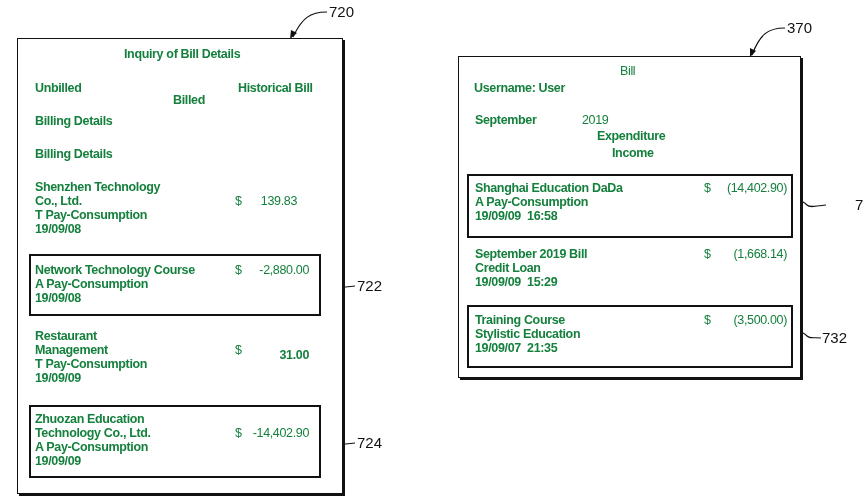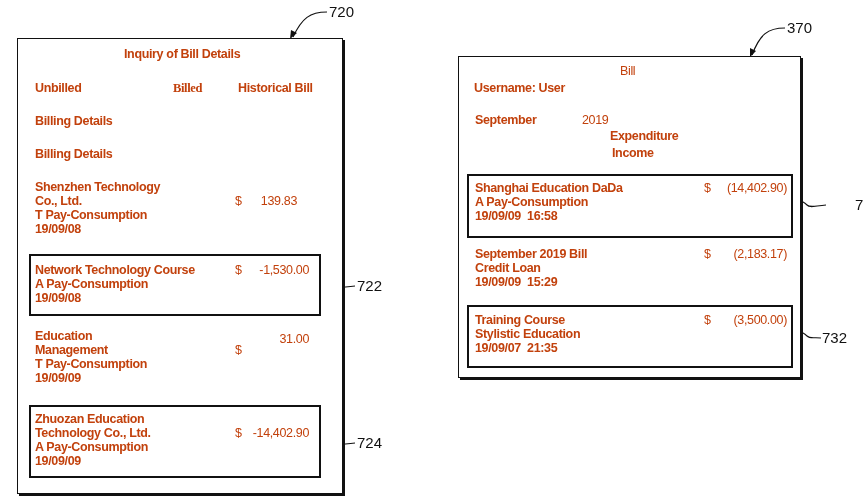--- a/index.html
+++ b/index.html
@@ -6,21 +6,21 @@
   body {
     width: 863px; height: 500px; position: relative; overflow: hidden;
     background: #ffffff; color: #111111;
     font-family: "Liberation Sans", sans-serif;
   }
   .abs { position: absolute; }
   .txt {
     position: absolute; white-space: nowrap;
     font-family: "Liberation Sans", sans-serif;
     font-size: 12.5px; line-height: 14px; font-weight: bold;
-    letter-spacing: -0.35px; color: #c2410c;
+    letter-spacing: -0.35px; color: #15803d;
   }
   .reg { font-weight: normal; }
   .panel {
     position: absolute; border: 1.5px solid #111; background: #fff;
     box-shadow: 2px 2px 0 #111;
   }
   .hl {
     position: absolute; border: 2px solid #111; background: #fff;
   }
   .ref {
@@ -55,88 +55,88 @@
 <div class="ref" style="left:357px; top:277px;">722</div>
 <div class="ref" style="left:357px; top:434px;">724</div>
 <div class="ref" style="left:827px; top:196px;margin-left:28px;">734</div>
 <div class="ref" style="left:822px; top:329px;">732</div>
 
 <div class="panel" style="left:17px; top:38px; width:324px; height:454px;"></div>
 
 <div class="txt" style="left:124px; top:47px;">Inquiry of Bill Details</div>
 
 <div class="txt" style="left:35px; top:81px;">Unbilled</div>
-<div class="txt" style="left:173px; top:81px;font-family:Liberation Serif, serif;">Billed</div>
+<div class="txt" style="left:173px; top:93px;">Billed</div>
 <div class="txt" style="left:238px; top:81px;">Historical Bill</div>
 
 <div class="txt" style="left:35px; top:114px;">Billing Details</div>
 <div class="txt" style="left:35px; top:147px;">Billing Details</div>
 
 <div class="abs" style="left:35px; top:180px;">
   <div class="txt" style="left:0; top:0;">Shenzhen Technology</div>
   <div class="txt" style="left:0; top:14px;">Co., Ltd.</div>
   <div class="txt" style="left:0; top:28px;">T Pay-Consumption</div>
   <div class="txt" style="left:0; top:42px;">19/09/08</div>
   <div class="txt reg" style="left:200px; top:14px;">$</div>
   <div class="txt reg amt" style="left:198px; top:14px; width:64px;">139.83</div>
 </div>
 
 <div class="hl" style="left:29px; top:254px; width:288px; height:58px;"></div>
 <div class="abs" style="left:35px; top:263px;">
   <div class="txt" style="left:0; top:0;">Network Technology Course</div>
   <div class="txt" style="left:0; top:14px;">A Pay-Consumption</div>
   <div class="txt" style="left:0; top:28px;">19/09/08</div>
   <div class="txt reg" style="left:200px; top:0;">$</div>
-  <div class="txt reg amt" style="left:210px; top:0; width:64px;">-1,530.00</div>
+  <div class="txt reg amt" style="left:210px; top:0; width:64px;">-2,880.00</div>
 </div>
 
 <div class="abs" style="left:35px; top:329px;">
-  <div class="txt" style="left:0; top:0;">Education</div>
+  <div class="txt" style="left:0; top:0;">Restaurant</div>
   <div class="txt" style="left:0; top:14px;">Management</div>
   <div class="txt" style="left:0; top:28px;">T Pay-Consumption</div>
   <div class="txt" style="left:0; top:42px;">19/09/09</div>
   <div class="txt reg" style="left:200px; top:14px;">$</div>
-  <div class="txt reg amt" style="left:210px; top:3px; width:64px;">31.00</div>
+  <div class="txt reg amt" style="left:210px; top:19px; width:64px;font-weight:bold;">31.00</div>
 </div>
 
 <div class="hl" style="left:29px; top:405px; width:288px; height:69px;"></div>
 <div class="abs" style="left:35px; top:412px;">
   <div class="txt" style="left:0; top:0;">Zhuozan Education</div>
   <div class="txt" style="left:0; top:14px;">Technology Co., Ltd.</div>
   <div class="txt" style="left:0; top:28px;">A Pay-Consumption</div>
   <div class="txt" style="left:0; top:42px;">19/09/09</div>
   <div class="txt reg" style="left:200px; top:14px;">$</div>
   <div class="txt reg amt" style="left:210px; top:14px; width:64px;">-14,402.90</div>
 </div>
 
 <div class="panel" style="left:458px; top:56px; width:341px; height:320px;"></div>
 
 <div class="txt reg" style="left:620px; top:64px;">Bill</div>
 <div class="txt" style="left:474px; top:81px;">Username: User</div>
 
 <div class="txt" style="left:475px; top:113px;">September</div>
 <div class="txt reg" style="left:582px; top:113px;">2019</div>
-<div class="txt" style="left:610px; top:129px;">Expenditure</div>
+<div class="txt" style="left:597px; top:129px;">Expenditure</div>
 <div class="txt" style="left:612px; top:146px;">Income</div>
 
 <div class="hl" style="left:467px; top:174px; width:322px; height:60px;"></div>
 <div class="abs" style="left:475px; top:181px;">
   <div class="txt" style="left:0; top:0;">Shanghai Education DaDa</div>
   <div class="txt" style="left:0; top:14px;">A Pay-Consumption</div>
   <div class="txt" style="left:0; top:28px; white-space:pre;">19/09/09  16:58</div>
   <div class="txt reg" style="left:229px; top:0;">$</div>
   <div class="txt reg amt" style="left:240px; top:0; width:72px;">(14,402.90)</div>
 </div>
 
 <div class="abs" style="left:475px; top:247px;">
   <div class="txt" style="left:0; top:0;">September 2019 Bill</div>
   <div class="txt" style="left:0; top:14px;">Credit Loan</div>
   <div class="txt" style="left:0; top:28px; white-space:pre;">19/09/09  15:29</div>
   <div class="txt reg" style="left:229px; top:0;">$</div>
-  <div class="txt reg amt" style="left:240px; top:0; width:72px;">(2,183.17)</div>
+  <div class="txt reg amt" style="left:240px; top:0; width:72px;">(1,668.14)</div>
 </div>
 
 <div class="hl" style="left:467px; top:305px; width:322px; height:59px;"></div>
 <div class="abs" style="left:475px; top:313px;">
   <div class="txt" style="left:0; top:0;">Training Course</div>
   <div class="txt" style="left:0; top:14px;">Stylistic Education</div>
   <div class="txt" style="left:0; top:28px; white-space:pre;">19/09/07  21:35</div>
   <div class="txt reg" style="left:229px; top:0;">$</div>
   <div class="txt reg amt" style="left:240px; top:0; width:72px;">(3,500.00)</div>
 </div>

